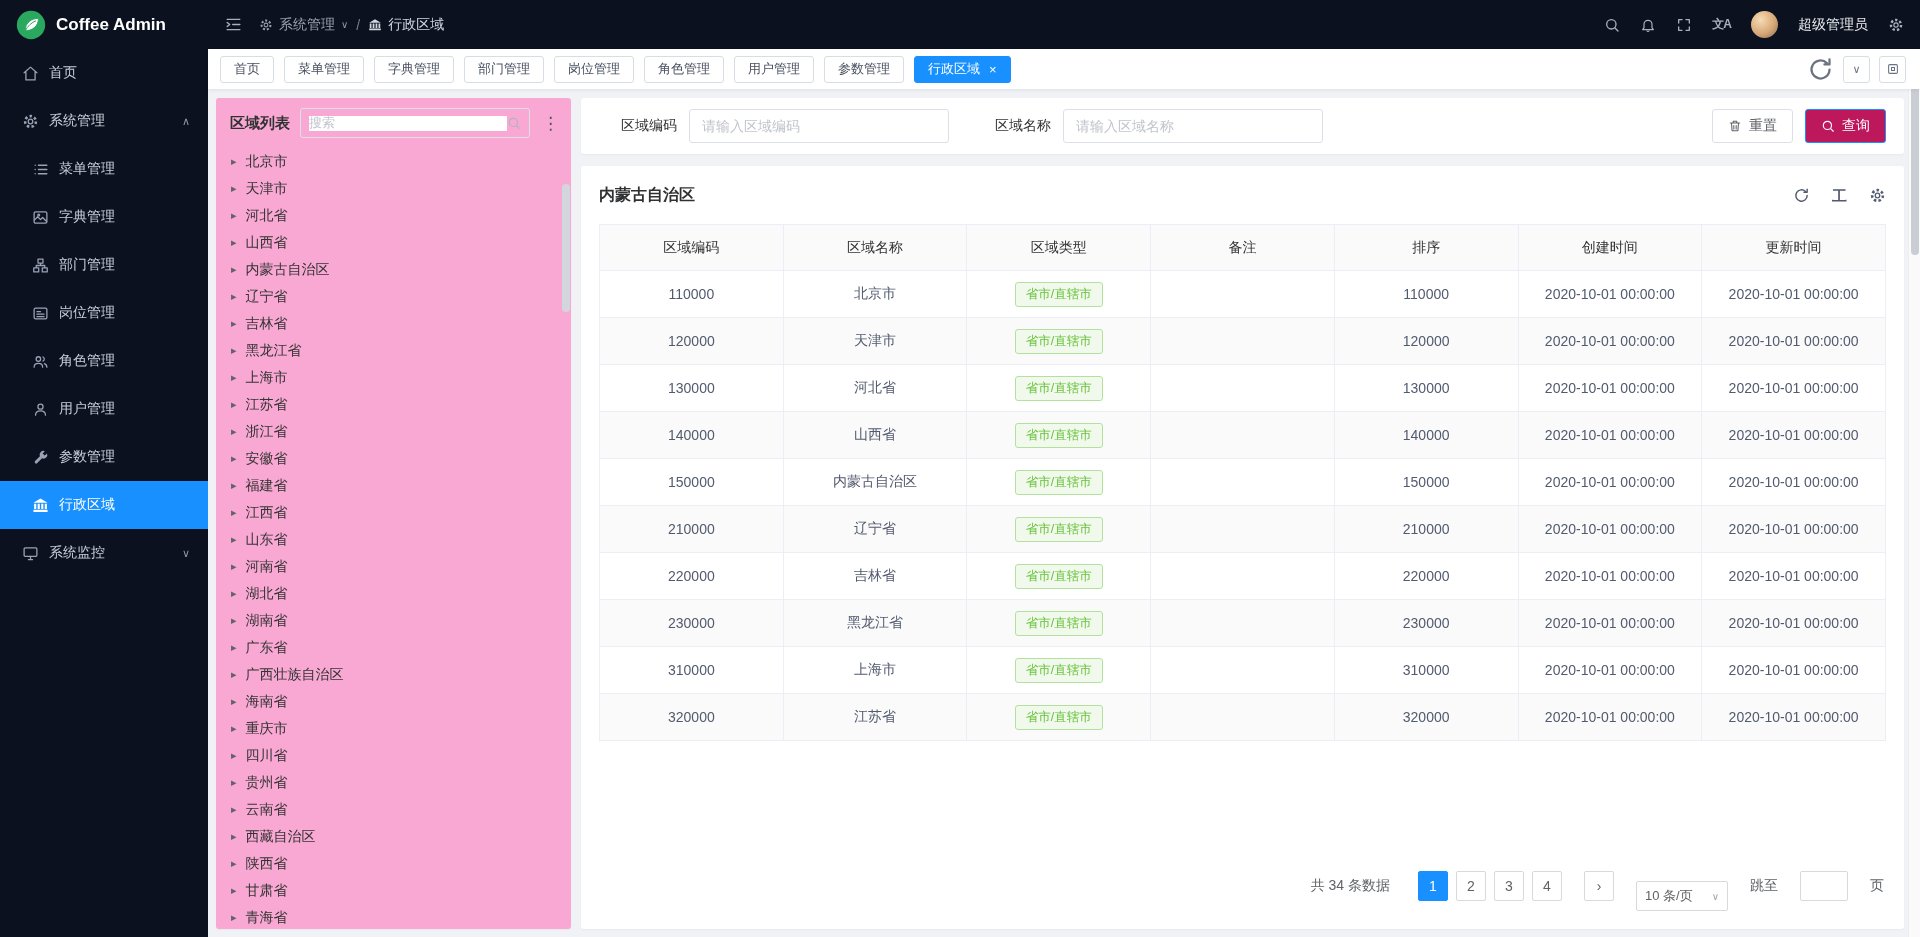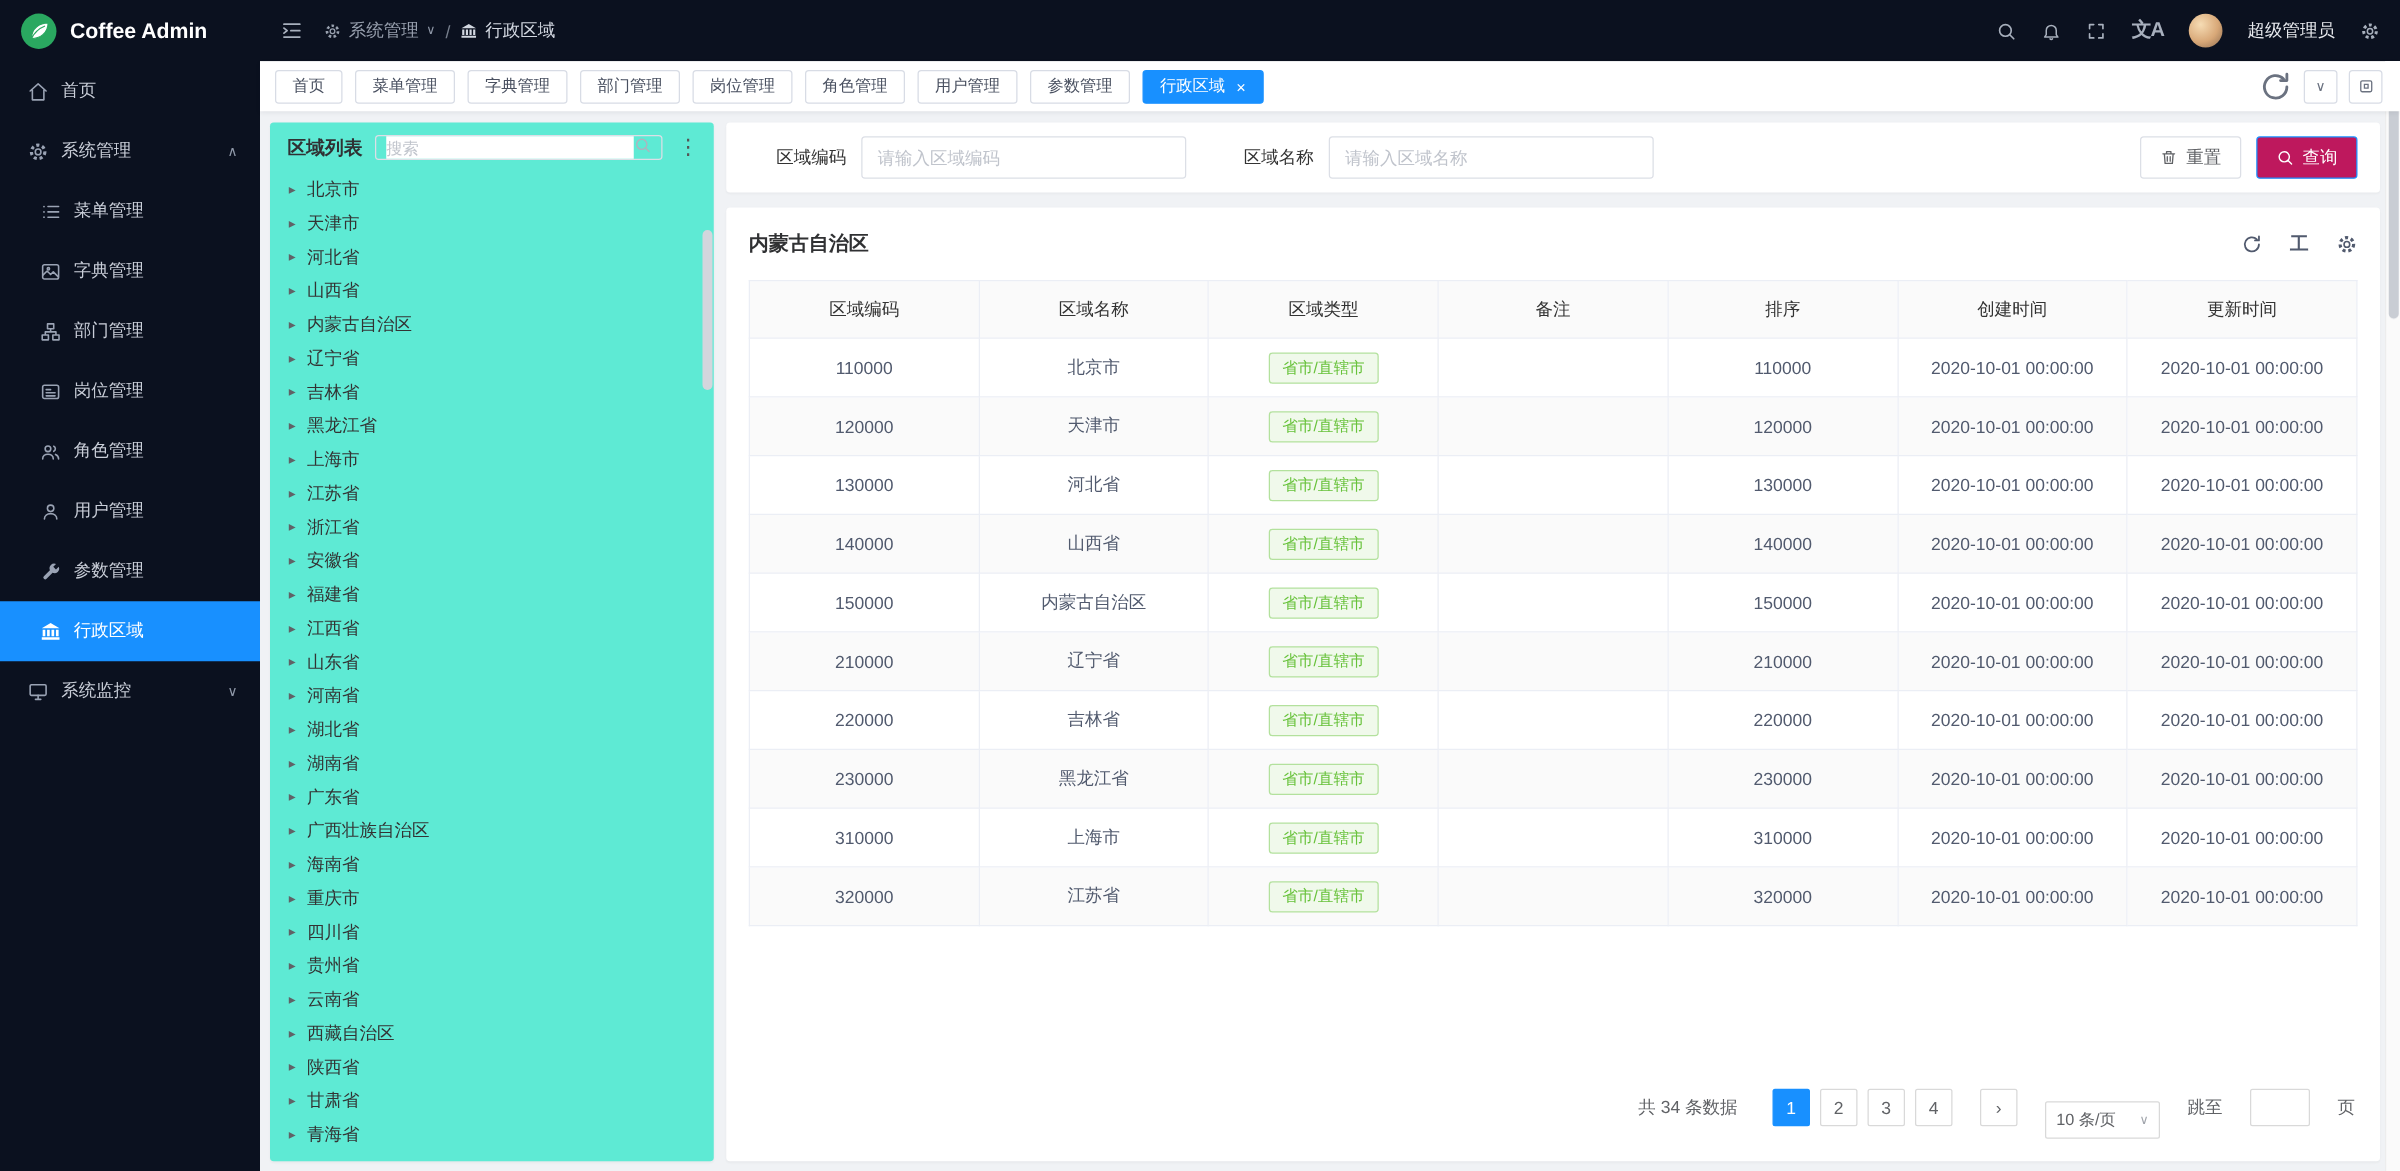--- a/index.html
+++ b/index.html
@@ -29,43 +29,43 @@
   
   .topbar { height:49px; flex:none; background:#0b111f; display:flex; align-items:center; padding:0 16px; color:#a8b0bd; }
   .tb-icon { color:#a8b0bd; cursor:pointer; display:flex; align-items:center; justify-content:center; }
   .breadcrumb { display:flex; align-items:center; gap:8px; margin-left:16px; font-size:14px; }
   .crumb { display:flex; align-items:center; gap:6px; color:#98a0ae; }
   .crumb.current { color:#d2d7e0; }
   .crumb .ic { width:14px; height:14px; }
   .mini-arrow { font-size:10px; color:#8f98a8; }
   .bc-sep { color:#78808e; }
   .topbar-right { margin-left:auto; display:flex; align-items:center; gap:20px; }
-  .translate-txt { font-size:16px; font-weight:bold; letter-spacing:-1px; cursor:pointer; }
+  .translate-txt { font-size:12px; font-weight:bold; letter-spacing:-1px; cursor:pointer; }
   .avatar { width:27px; height:27px; border-radius:50%; background:radial-gradient(circle at 35% 32%, #f6dcb4, #d8a878 55%, #8c6b4f); cursor:pointer; flex:none; }
   .username { color:#e8eaee; cursor:pointer; }
 
   
   .tabbar { height:40px; flex:none; background:#fff; display:flex; align-items:center; padding:0 14px 0 12px; gap:10px; box-shadow:0 1px 4px rgba(0,21,41,.08); position:relative; z-index:2; }
   .tabs { display:flex; align-items:center; gap:10px; }
   .tab { height:27px; padding:0 13px; border:1px solid #d8dce5; border-radius:3px; background:#fff; color:#495060; font-size:13px; display:flex; align-items:center; cursor:pointer; white-space:nowrap; }
   .tab.active { background:#1890ff; border-color:#1890ff; color:#fff; }
   .tab .tab-close { display:none; margin-left:9px; font-size:13px; line-height:1; }
   .tab.active .tab-close { display:inline-block; }
   .tab-actions { margin-left:auto; display:flex; align-items:center; gap:9px; }
   .tab-act { width:27px; height:27px; display:flex; align-items:center; justify-content:center; color:#6b7280; cursor:pointer; }
   .tab-act.boxed { border:1px solid #d8dce5; border-radius:3px; font-size:11px; }
 
   
   .content { flex:1; display:flex; gap:10px; padding:9px 16px 8px 8px; min-height:0; }
 
   
-  .tree-panel { width:355px; flex:none; background:#5eead4; border-radius:3px; display:flex; flex-direction:column; overflow:hidden; position:relative; box-shadow:0 1px 2px rgba(0,0,0,.04); }
+  .tree-panel { width:355px; flex:none; background:#f9a8d4; border-radius:3px; display:flex; flex-direction:column; overflow:hidden; position:relative; box-shadow:0 1px 2px rgba(0,0,0,.04); }
   .tree-header { display:flex; align-items:center; gap:10px; padding:10px 10px 8px 14px; flex:none; }
   .tree-title { font-size:15px; font-weight:bold; color:#303133; white-space:nowrap; }
-  .tree-search { flex:1; display:flex; height:20px; border:1px solid #dcdfe6; border-radius:3px; padding:0 8px; color:#aeb4bf; min-width:0; }
+  .tree-search { flex:1; display:flex; align-items:center; height:30px; border:1px solid #dcdfe6; border-radius:3px; padding:0 8px; color:#aeb4bf; min-width:0;font-family:Liberation Mono, monospace; }
   .tree-search input { flex:1; min-width:0; border:none; outline:none; font-size:13px; color:#333; font-family:inherit; }
   .tree-search input::placeholder { color:#c0c4cc; }
   .dots { font-size:17px; color:#555; cursor:pointer; padding:0 2px; }
   .tree-list { flex:1; overflow:hidden; padding-top:2px; }
   .tree-item { height:27px; display:flex; align-items:center; gap:9px; padding-left:15px; font-size:14px; color:#333; cursor:pointer; }
   .tree-item .caret { color:#606266; font-size:11px; }
   .tree-scrollbar { position:absolute; top:46px; right:1px; bottom:4px; width:8px; }
   .tree-scrollbar .thumb { width:8px; height:128px; margin-top:40px; background:#d3d6dd; border-radius:4px; }
 
   

